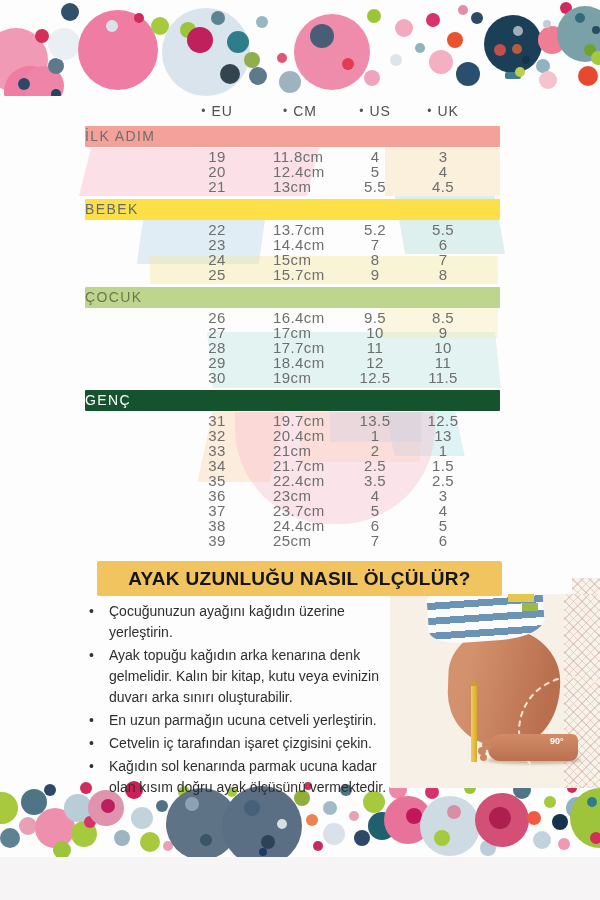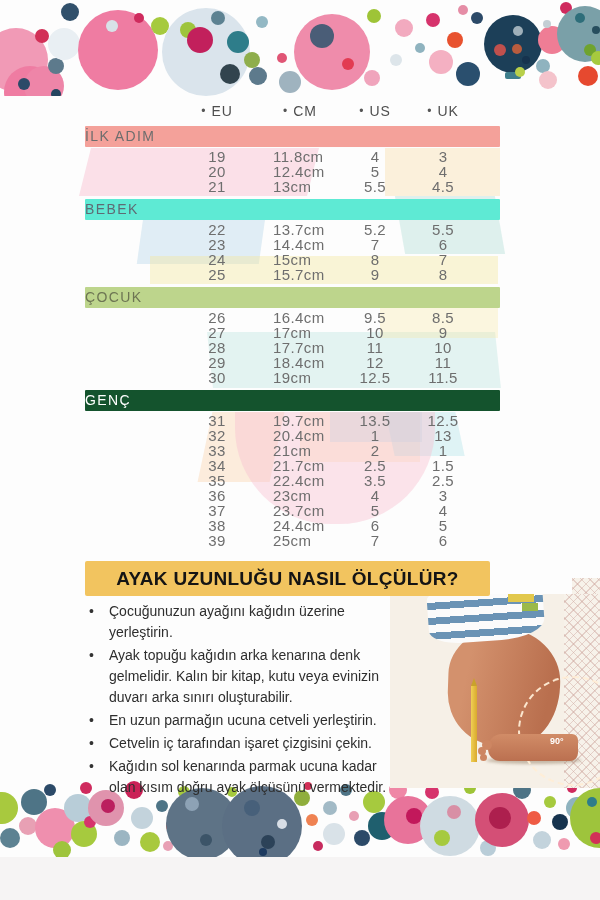--- a/index.html
+++ b/index.html
@@ -24,21 +24,21 @@
   .hcell{text-align:center;white-space:nowrap;}
   .dot{font-size:12px;margin-right:5px;vertical-align:1px;color:#555;}
   .banner{height:21px;line-height:21px;margin-top:5px;
           font-size:14px;letter-spacing:1.4px;border-radius:1px;box-sizing:border-box;}
   .rows{margin-top:2px;}
   .row{height:15px;font-size:15px;line-height:15px;letter-spacing:.4px;}
   .cell{text-align:center;}
   .cell.c-cm{text-align:left;padding-left:16px;}
 
   
-  .title-banner{position:absolute;left:85px;top:561px;width:405px;height:35px;z-index:3;
+  .title-banner{position:absolute;left:97px;top:561px;width:405px;height:35px;z-index:3;
     border-radius:2px;text-align:center;line-height:35px;font-size:19px;font-weight:bold;
     color:#141414;letter-spacing:.3px;}
   .bullets{position:absolute;left:87px;top:601px;width:308px;margin:0;padding:0;list-style:none;z-index:3;}
   .bullet-item{display:flex;margin-bottom:2px;font-size:14px;line-height:21px;color:#2e2e2e;}
   .bmark{width:20px;flex:0 0 20px;text-align:left;padding-left:2px;color:#333;}
   .btext{flex:1;}
 
   
   .photo{position:absolute;left:390px;top:594px;width:210px;height:194px;overflow:hidden;
          background:#f6f0e7;z-index:2;}
@@ -195,21 +195,21 @@
             <div class="row">
               <span class="spacer"></span>
               <span class="cell c-eu">21</span>
               <span class="cell c-cm">13cm</span>
               <span class="cell c-us">5.5</span>
               <span class="cell c-uk">4.5</span>
             </div>
           </div>
         </div>
         <div class="section">
-          <div class="banner" style="background: #5eead4; color: rgb(95, 107, 116);">BEBEK</div>
+          <div class="banner" style="background: #fde047; color: rgb(95, 107, 116);">BEBEK</div>
           <div class="rows">
             <div class="row">
               <span class="spacer"></span>
               <span class="cell c-eu">22</span>
               <span class="cell c-cm">13.7cm</span>
               <span class="cell c-us">5.2</span>
               <span class="cell c-uk">5.5</span>
             </div>
             <div class="row">
               <span class="spacer"></span>

